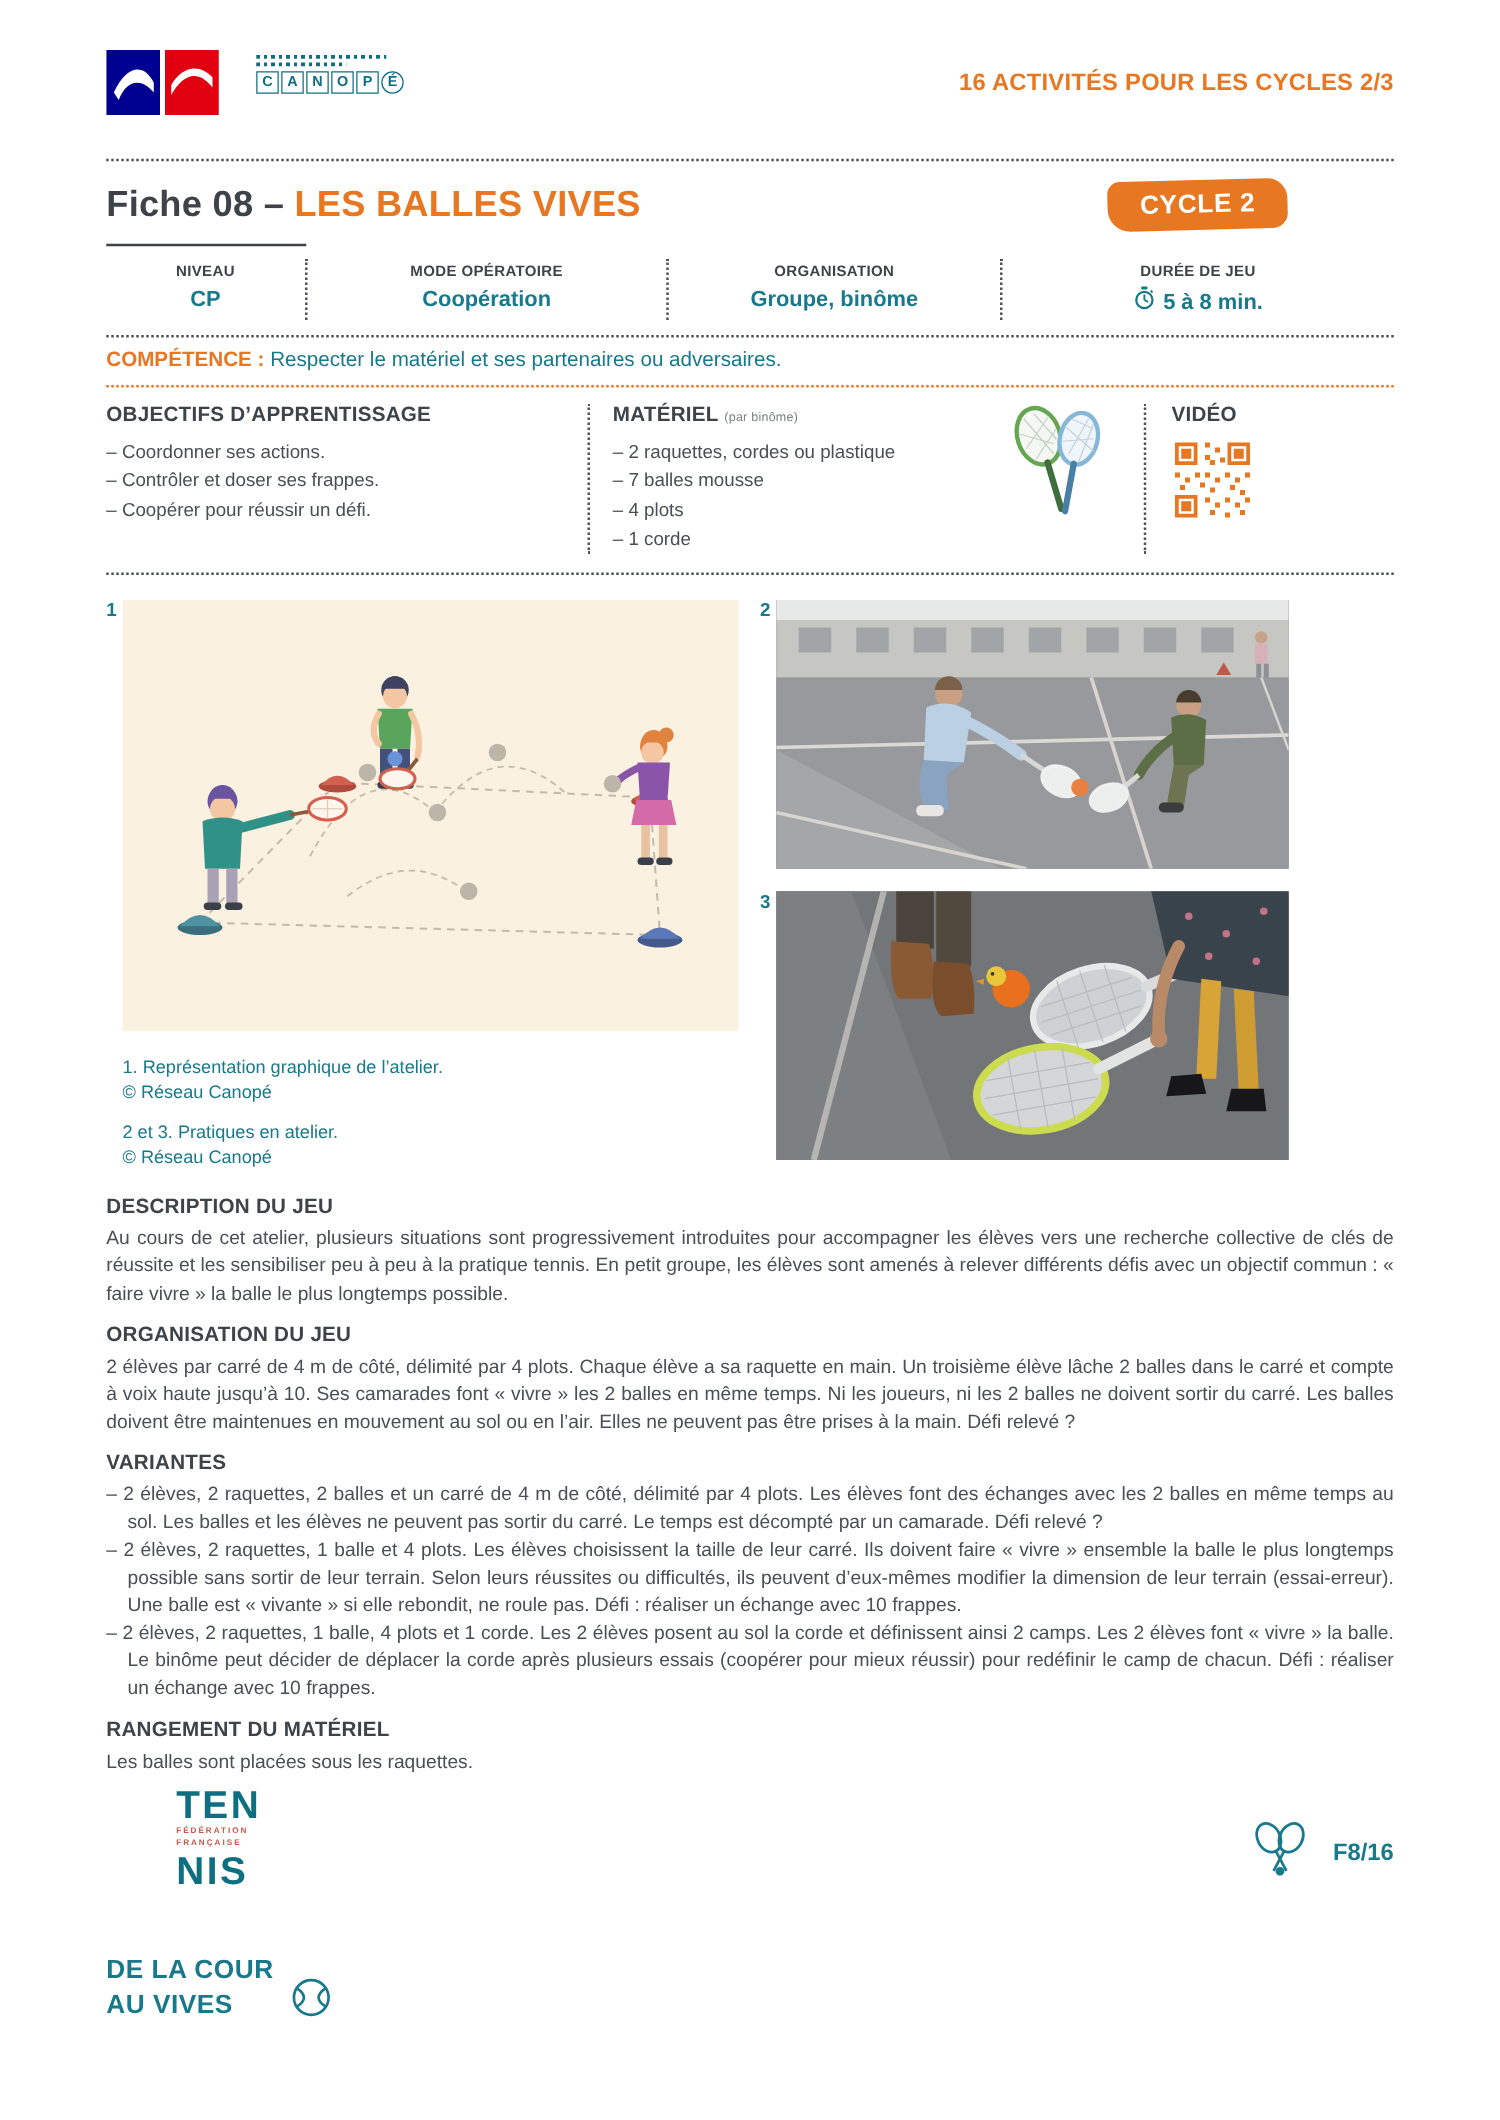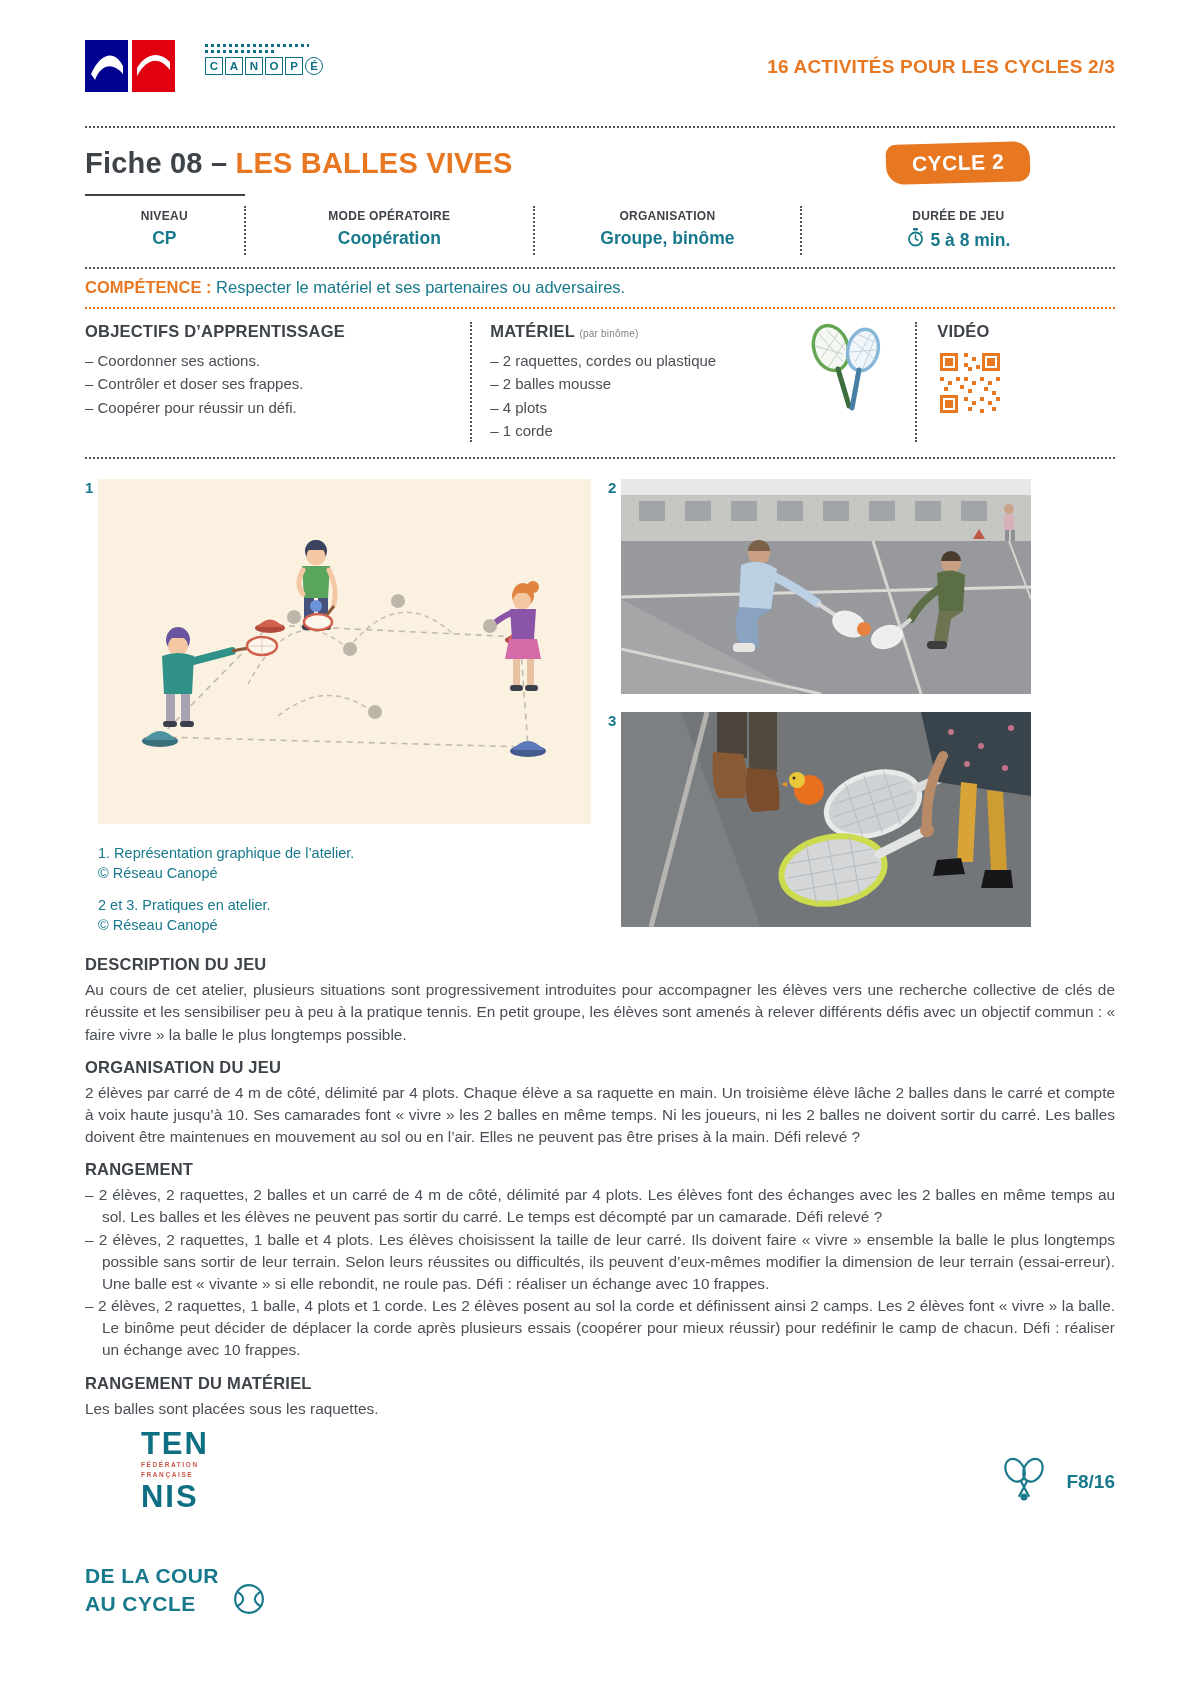--- a/index.html
+++ b/index.html
@@ -171,21 +171,21 @@
           <div>– Coordonner ses actions.</div>
           <div>– Contrôler et doser ses frappes.</div>
           <div>– Coopérer pour réussir un défi.</div>
         </div>
       </div>
       <div class="col2">
         <div>
           <div class="sec-h"><span>MATÉRIEL</span> <span class="mat-sub">(par binôme)</span></div>
           <div class="dash-list">
             <div>– 2 raquettes, cordes ou plastique</div>
-            <div>– 2 balles mousse</div>
+            <div>– 7 balles mousse</div>
             <div>– 4 plots</div>
             <div>– 1 corde</div>
           </div>
         </div>
         <span>
           <svg width="100" height="92" viewBox="0 0 100 92">
             <ellipse cx="34" cy="26" rx="17" ry="23" transform="rotate(-18 34 26)" fill="#f4f7f2" stroke="#66a653" stroke-width="3.5"></ellipse>
             <g stroke="#c5d2c4" stroke-width="1">
               <line x1="22" y1="12" x2="46" y2="40"></line>
                 <line x1="18" y1="24" x2="46" y2="32"></line>
@@ -464,21 +464,21 @@
       </div>
     </div>
 
     <div class="body-sections">
       <div class="sec-h">DESCRIPTION DU JEU</div>
       <p>Au cours de cet atelier, plusieurs situations sont progressivement introduites pour accompagner les élèves vers une recherche collective de clés de réussite et les sensibiliser peu à peu à la pratique tennis. En petit groupe, les élèves sont amenés à relever différents défis avec un objectif commun : « faire vivre » la balle le plus longtemps possible.</p>
 
       <div class="sec-h">ORGANISATION DU JEU</div>
       <p>2 élèves par carré de 4 m de côté, délimité par 4 plots. Chaque élève a sa raquette en main. Un troisième élève lâche 2 balles dans le carré et compte à voix haute jusqu’à 10. Ses camarades font « vivre » les 2 balles en même temps. Ni les joueurs, ni les 2 balles ne doivent sortir du carré. Les balles doivent être maintenues en mouvement au sol ou en l’air. Elles ne peuvent pas être prises à la main. Défi relevé ?</p>
 
-      <div class="sec-h">RANGEMENT</div>
+      <div class="sec-h">VARIANTES</div>
       <div class="variantes">
         <p>– 2 élèves, 2 raquettes, 2 balles et un carré de 4 m de côté, délimité par 4 plots. Les élèves font des échanges avec les 2 balles en même temps au sol. Les balles et les élèves ne peuvent pas sortir du carré. Le temps est décompté par un camarade. Défi relevé ?</p>
         <p>– 2 élèves, 2 raquettes, 1 balle et 4 plots. Les élèves choisissent la taille de leur carré. Ils doivent faire « vivre » ensemble la balle le plus longtemps possible sans sortir de leur terrain. Selon leurs réussites ou difficultés, ils peuvent d’eux-mêmes modifier la dimension de leur terrain (essai-erreur). Une balle est « vivante » si elle rebondit, ne roule pas. Défi : réaliser un échange avec 10 frappes.</p>
         <p>– 2 élèves, 2 raquettes, 1 balle, 4 plots et 1 corde. Les 2 élèves posent au sol la corde et définissent ainsi 2 camps. Les 2 élèves font « vivre » la balle. Le binôme peut décider de déplacer la corde après plusieurs essais (coopérer pour mieux réussir) pour redéfinir le camp de chacun. Défi : réaliser un échange avec 10 frappes.</p>
       </div>
 
       <div class="sec-h">RANGEMENT DU MATÉRIEL</div>
       <p>Les balles sont placées sous les raquettes.</p>
     </div>
   </div>
@@ -487,21 +487,21 @@
     <div class="footer-left">
       <div class="fft-logo">
         <div class="fft-big">TEN</div>
         <div class="fft-small">FÉDÉRATION</div>
         <div class="fft-small">FRANÇAISE</div>
         <div class="fft-big">NIS</div>
       </div>
       <div class="tagline">
         <div class="tagline-text">
           <div>DE LA COUR</div>
-          <div>AU CYCLE</div>
+          <div>AU VIVES</div>
         </div>
         <span>
           <svg width="32" height="32" viewBox="0 0 30 30">
             <circle cx="15" cy="15" r="13" fill="none" stroke="#17798b" stroke-width="2"></circle>
             <path d="M4 8 Q 15 15 4 22" fill="none" stroke="#17798b" stroke-width="2"></path>
             <path d="M26 8 Q 15 15 26 22" fill="none" stroke="#17798b" stroke-width="2"></path>
           </svg>
         </span>
       </div>
     </div>

